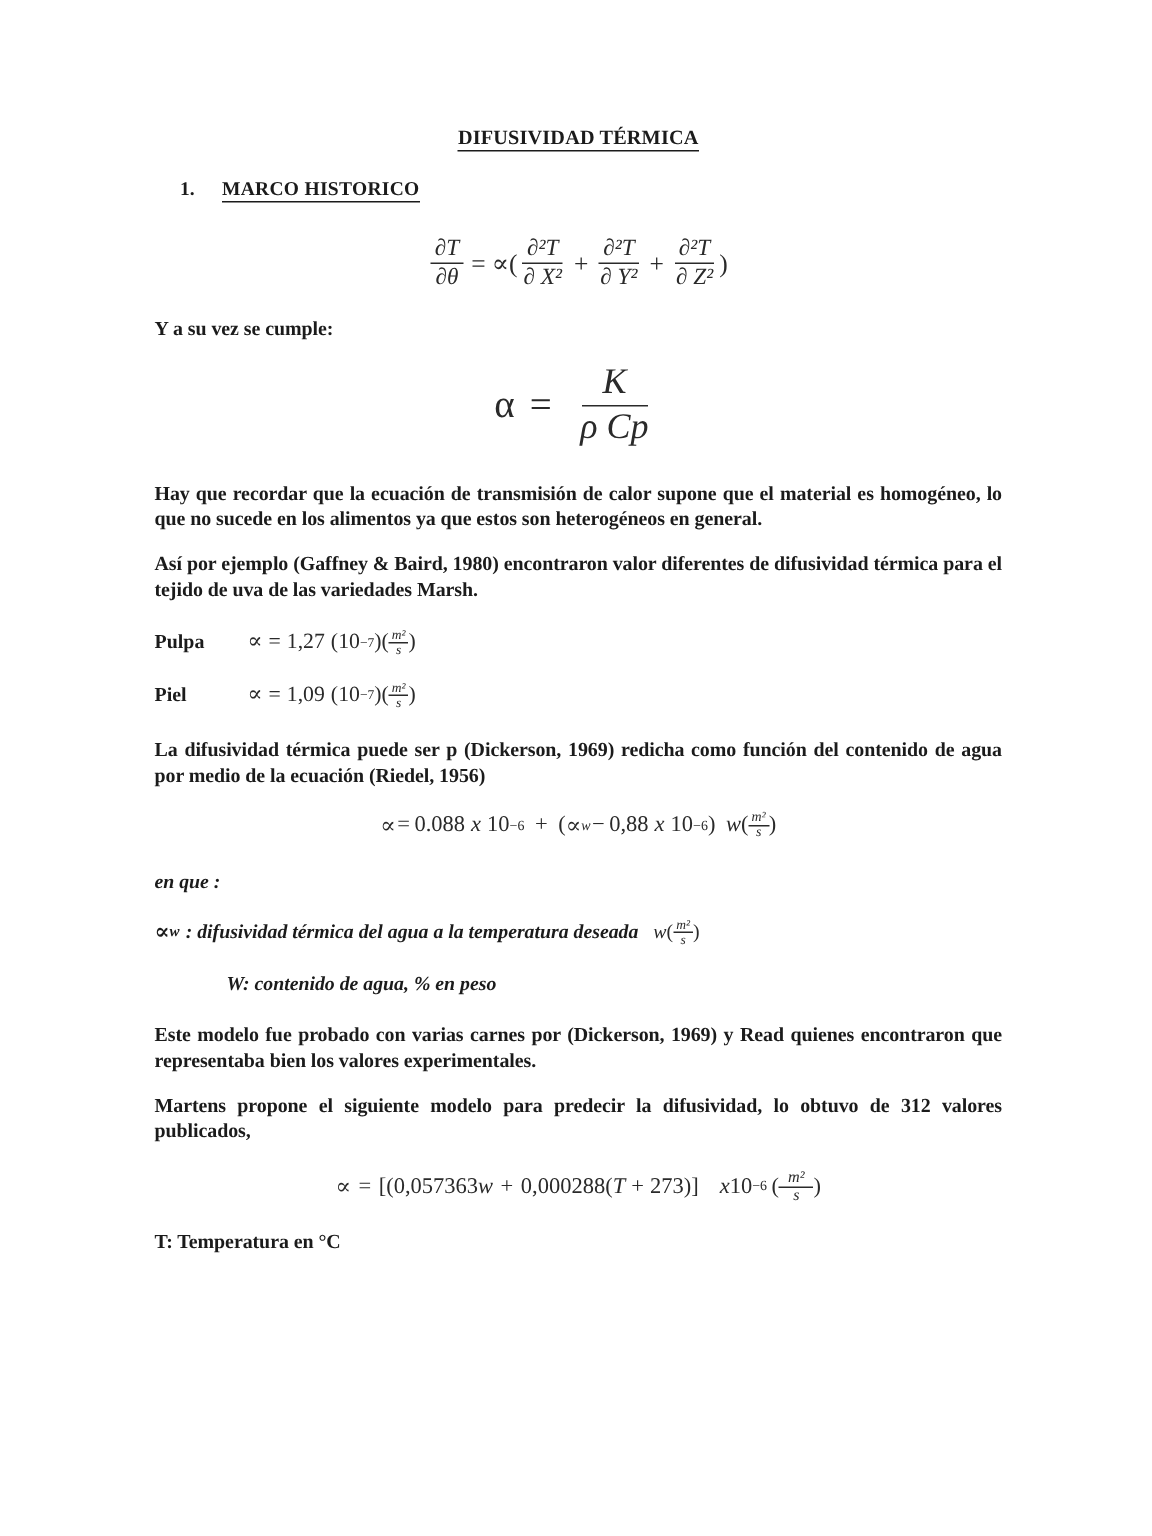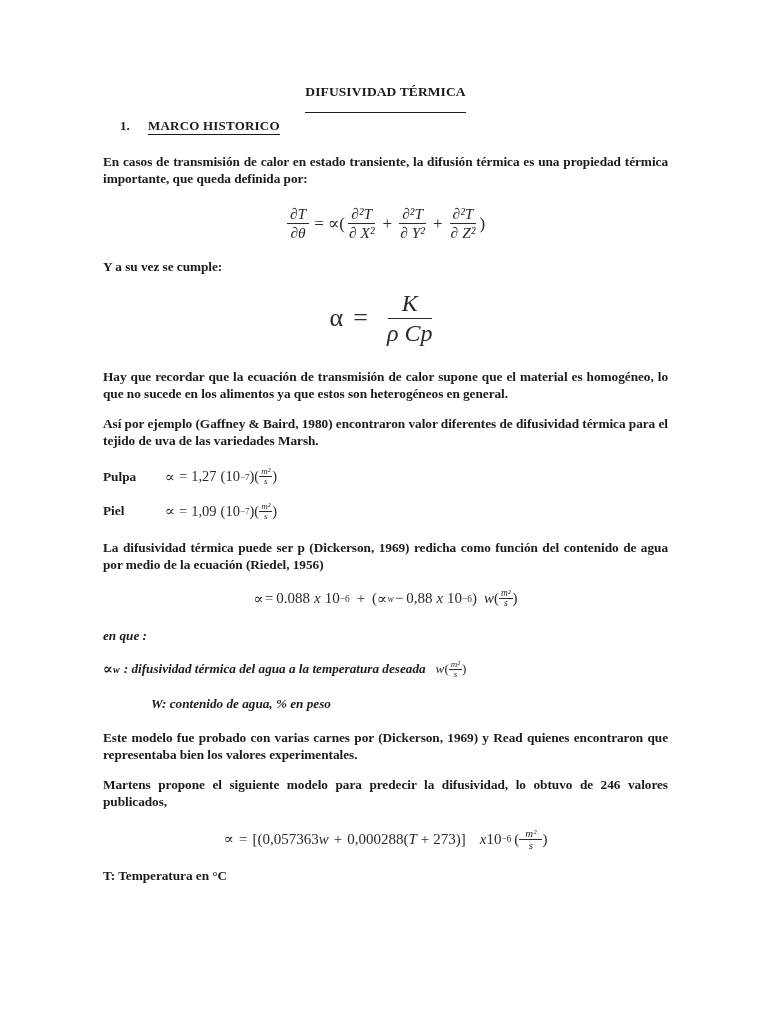--- a/index.html
+++ b/index.html
@@ -27,21 +27,21 @@
   
   .doc-title {
     text-align: center;
     font-weight: bold;
     font-size: 13.5px;
     letter-spacing: 0.1px;
     margin: 0 0 18px 0;
   }
   .doc-title span {
     border-bottom: 1.4px solid #1b1b1b;
-    padding-bottom: 13px;
+    padding-bottom: 1px;
   }
 
   .section-head {
     display: flex;
     margin: 0 0 18px 17px;
     font-weight: bold;
     font-size: 13px;
   }
   .section-num {
     width: 28px;
@@ -176,21 +176,20 @@
 
     <div class="doc-title">
       <span>DIFUSIVIDAD TÉRMICA</span>
     </div>
 
     <div class="section-head">
       <span class="section-num">1.</span>
       <span class="section-label">MARCO HISTORICO</span>
     </div>
 
-    <p class="body">En casos de transmisión de calor en estado transiente, la difusión térmica es una propiedad térmica importante, que queda definida por:</p>
 
     <div class="math-block eq1">
       <span class="math-row">
         <span class="frac">
           <span class="num">∂T</span>
           <span class="den">∂θ</span>
         </span>
         <span class="op lead">=</span>
         <span class="m alpha-prop lead">∝</span>
         <span class="m paren lead">(</span>
@@ -311,21 +310,21 @@
           <span class="den">s</span>
         </span>
         <span class="m paren">)</span>
       </span>
     </div>
 
     <p class="ital indent" style="margin-top:16px;">W: contenido de agua, % en peso</p>
 
     <p class="body" style="margin-top:17px;">Este modelo fue probado con varias carnes por (Dickerson, 1969) y Read quienes encontraron que representaba bien los valores experimentales.</p>
 
-    <p class="body">Martens propone el siguiente modelo para predecir la difusividad, lo obtuvo de 246 valores publicados,</p>
+    <p class="body">Martens propone el siguiente modelo para predecir la difusividad, lo obtuvo de 312 valores publicados,</p>
 
     <div class="math-block eq-last">
       <span class="math-row">
         <span class="m alpha-prop">∝</span>
         <span class="op" style="padding:0 5px;">=</span>
         <span class="m paren">[(</span>
         <span class="m" style="font-style:normal;">0,057363</span>
         <span class="m">w</span>
         <span class="op" style="padding:0 5px;">+</span>
         <span class="m" style="font-style:normal;">0,000288</span>

